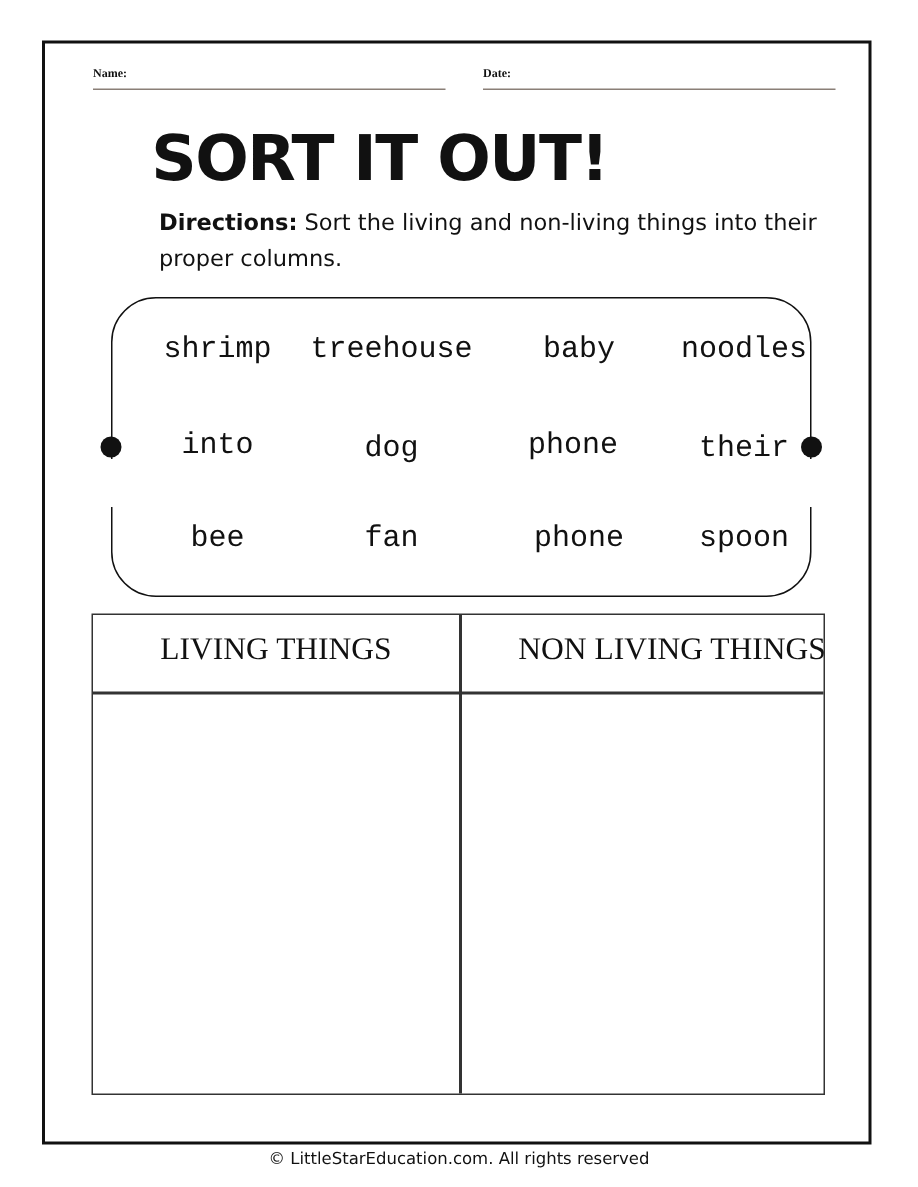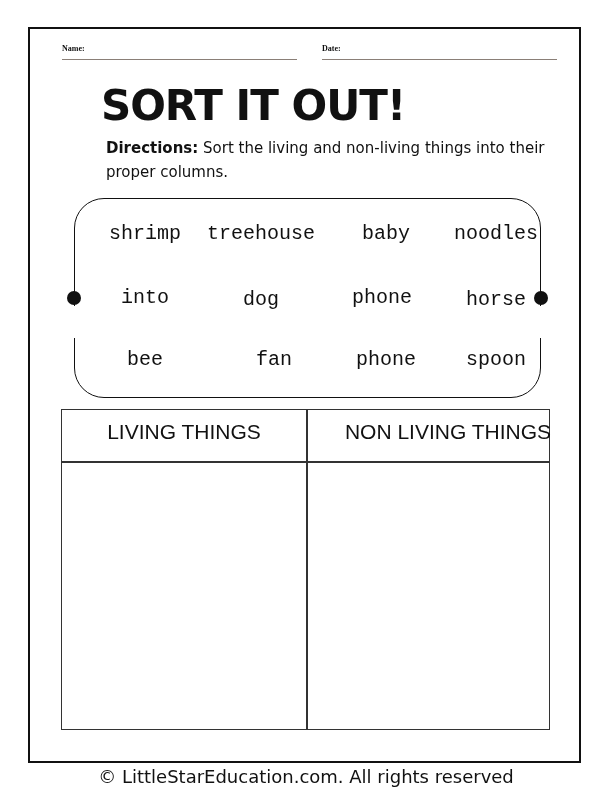--- a/index.html
+++ b/index.html
@@ -46,26 +46,26 @@
     position: absolute; left: 61px; top: 409px; width: 489px; height: 321px;
     border: 1.5px solid #333; box-sizing: border-box;
   }
   .col-divider {
     position: absolute; left: 244px; top: 0; width: 1.5px; height: 100%; background: #333;
   }
   .header-rule {
     position: absolute; left: 0; top: 51px; width: 100%; height: 1.5px; background: #333;
   }
   .col-header {
-    position: absolute; top: 10px; font-family: Liberation Sans, sans-serif;
+    position: absolute; top: 10px; font-family: Liberation Serif, serif;
     font-size: 21px; text-align: center; white-space: nowrap;
   }
   .footer {
     position: absolute; left: 0; width: 612px; top: 766px; text-align: center;
-    font-size: 18px; font-family: "DejaVu Sans", sans-serif;
+    font-size: 11px; font-family: "DejaVu Sans", sans-serif;
   }
 </style>
 </head>
 <body>
 
 <div class="page-frame"></div>
 
 <div class="field-label" style="left:62px;">Name:</div>
 <div class="field-line" style="left:62px; width:235px;"></div>
 <div class="field-label" style="left:322px;">Date:</div>
@@ -82,24 +82,24 @@
 <div class="dot" style="left:534px; top:291px;"></div>
 
 <div class="word" style="left:133px; top:222px;">shrimp</div>
 <div class="word" style="left:249px; top:222px;text-align:center;">treehouse</div>
 <div class="word" style="left:374px; top:222px;text-align:right;">baby</div>
 <div class="word" style="left:484px; top:222px;">noodles</div>
 
 <div class="word" style="left:133px; top:286px;">into</div>
 <div class="word" style="left:249px; top:288px;text-align:center;">dog</div>
 <div class="word" style="left:370px; top:286px;">phone</div>
-<div class="word" style="left:484px; top:288px;">horse</div>
+<div class="word" style="left:484px; top:288px;">their</div>
 
 <div class="word" style="left:133px; top:348px;">bee</div>
-<div class="word" style="left:262px; top:348px;">fan</div>
+<div class="word" style="left:249px; top:348px;">fan</div>
 <div class="word" style="left:374px; top:348px;">phone</div>
 <div class="word" style="left:484px; top:348px;text-align:center;">spoon</div>
 
 <div class="sort-table">
   <div class="col-divider"></div>
   <div class="header-rule"></div>
   <div class="col-header" style="left:0; width:244px;">LIVING THINGS</div>
   <div class="col-header" style="left:246px; width:280px;">NON LIVING THINGS</div>
   <div style="position:absolute; left:0; top:53px; width:244px; height:266px;"></div>
   <div style="position:absolute; left:246px; top:53px; width:242px; height:266px;"></div>

